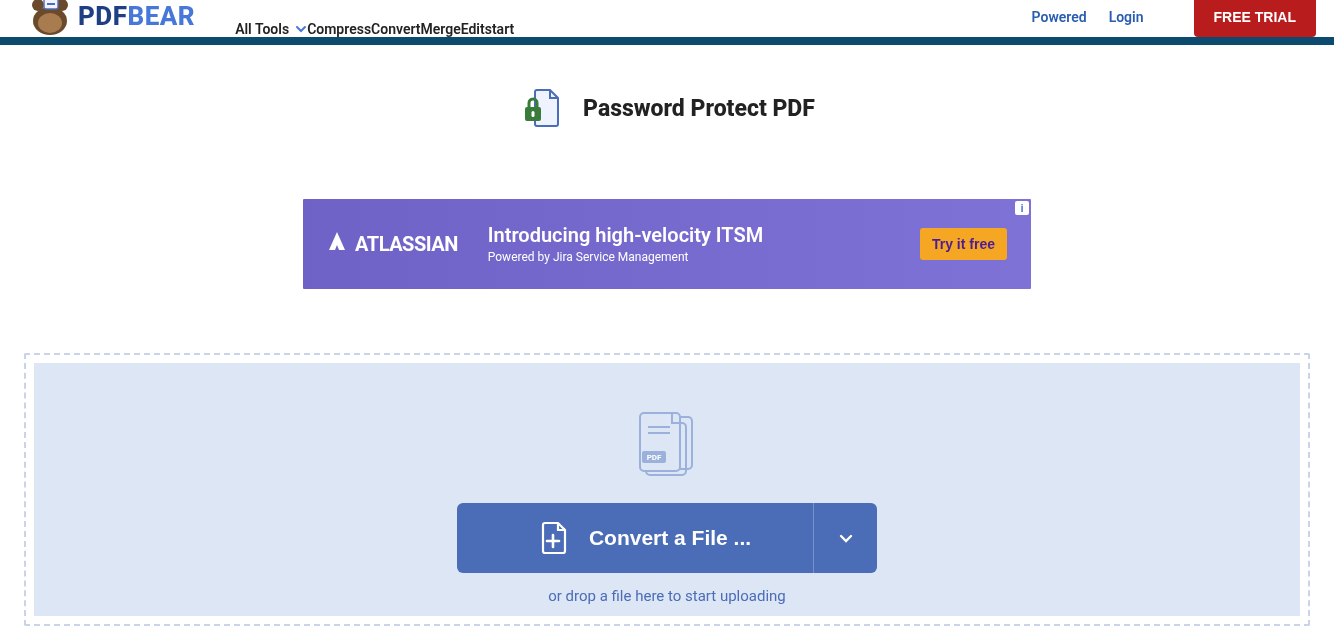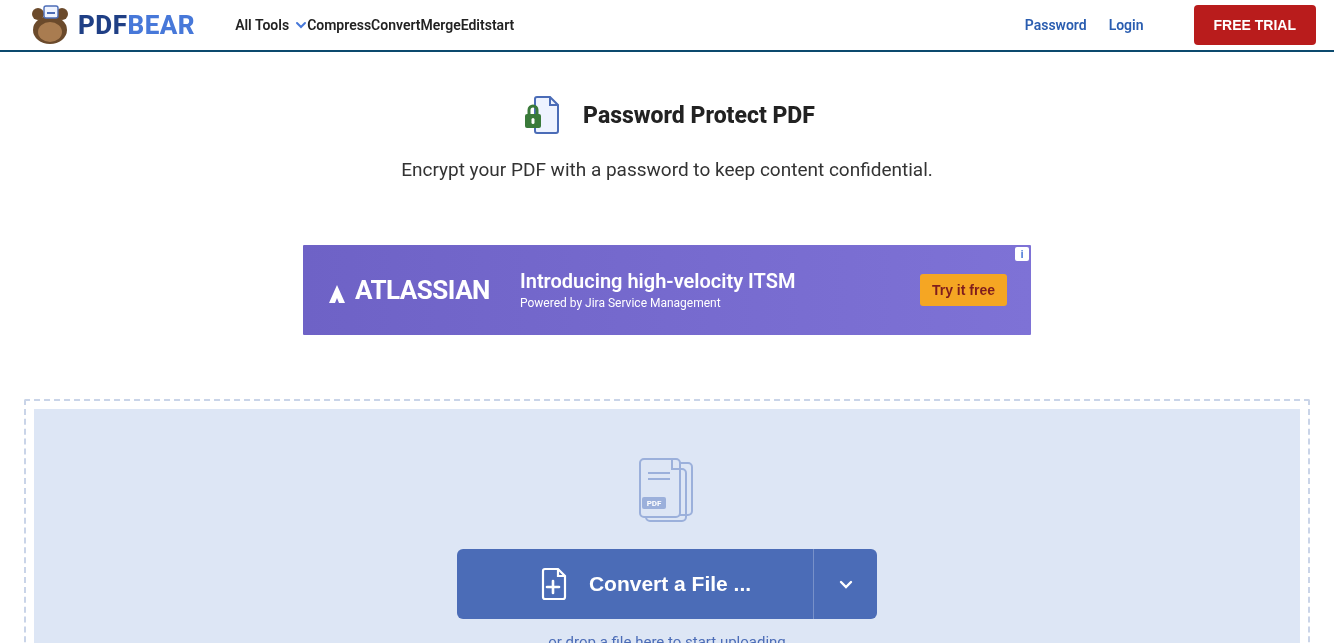--- a/index.html
+++ b/index.html
@@ -1,19 +1,19 @@
 <!DOCTYPE html>
 <html><head>
   <meta charset="utf-8">
   <style>
     * { margin: 0; padding: 0; box-sizing: border-box; }
     body { font-family: -apple-system, BlinkMacSystemFont, "Segoe UI", Roboto, Helvetica, Arial, sans-serif; color: #222; width: 1334px; }
 
     
-    .header { display: flex; align-items: center; height: 52px; border-bottom: 2px solid #0c4a6e; padding: 0 18px 0 28px; }
+    .header { display: flex; align-items: flex-end; height: 45px; border-bottom: 8px solid #0c4a6e; padding: 0 18px 0 28px; }
     .logo { display: flex; align-items: center; gap: 6px; margin-right: 40px; }
     .logo-text { font-size: 26px; font-weight: 800; letter-spacing: 0.5px; }
     .logo-pdf { color: #1f3f85; }
     .logo-bear { color: #4778d9; }
 
     .nav { display: flex; align-items: center; flex: 1; }
     .nav-item { font-size: 14px; font-weight: 600; color: #222; cursor: pointer; display: inline-flex; align-items: center; gap: 6px; }
 
     .right-nav { display: flex; align-items: center; gap: 22px; }
     .right-link { font-size: 14px; font-weight: 600; color: #2a5db0; text-decoration: none; cursor: pointer; }
@@ -21,25 +21,25 @@
 
     
     .hero { text-align: center; padding: 40px 0 26px; }
     .hero-title-row { display: inline-flex; align-items: center; gap: 18px; }
     .hero-title { font-size: 23px; font-weight: 800; color: #222; }
     .hero-sub { margin-top: 16px; font-size: 19px; color: #333; }
 
     
     .ad-wrap { display: flex; justify-content: center; margin-top: 38px; }
     .ad { width: 728px; height: 90px; background: linear-gradient(90deg, #6e62c6 0%, #7e72d6 100%); display: flex; align-items: center; padding: 0 24px; position: relative; border-radius: 1px; }
-    .ad-brand { color: #fff; font-weight: 700; font-size: 26px; letter-spacing: -0.5px; display: inline-flex; align-items: flex-end; gap: 8px; margin-right: 30px; }
+    .ad-brand { color: #fff; font-weight: 700; font-size: 20px; letter-spacing: -0.5px; display: inline-flex; align-items: flex-start; gap: 8px; margin-right: 30px; }
     .ad-text { color: #fff; line-height: 1.35; flex: 1; }
     .ad-headline { font-size: 20px; font-weight: 600; }
     .ad-subline { font-size: 12px; font-weight: 400; }
-    .ad-cta { background: #f5a623; color: #7f1d1d; font-weight: 600; font-size: 14px; border: none; padding: 8px 12px; border-radius: 3px; cursor: pointer; }
+    .ad-cta { background: #f5a623; color: #4c1d95; font-weight: 600; font-size: 14px; border: none; padding: 8px 12px; border-radius: 3px; cursor: pointer; }
     .ad-info { position: absolute; top: 2px; right: 2px; width: 14px; height: 14px; background: #fff; color: #3b6cd4; font-size: 10px; font-weight: 700; display: flex; align-items: center; justify-content: center; border-radius: 2px; }
 
     
     .dropzone-outer { margin: 64px 24px 0; padding: 8px; border: 2px dashed #c9d4e8; border-radius: 2px; }
     .dropzone { background: #dde6f5; min-height: 253px; display: flex; flex-direction: column; align-items: center; padding-top: 46px; }
     .select-btn-group { display: flex; margin-top: 22px; border-radius: 6px; overflow: hidden; width: 420px; height: 70px; }
     .select-btn { background: #4b6cb7; color: #fff; font-size: 21px; font-weight: 700; flex: 1; border: none; cursor: pointer; display: flex; align-items: center; justify-content: center; gap: 20px; padding-left: 20px; }
     .select-menu { background: #4b6cb7; border: none; border-left: 1px solid rgba(255,255,255,0.25); width: 64px; display: flex; align-items: center; justify-content: center; cursor: pointer; }
     .drop-hint { margin-top: 14px; font-size: 15px; color: #4b6cb7; }
 
@@ -73,40 +73,39 @@
         </svg>
     </span>
     <span class="nav-item">Compress</span>
     <span class="nav-item">Convert</span>
     <span class="nav-item">Merge</span>
     <span class="nav-item">Edit</span>
     <span class="nav-item">start</span>
   </nav>
 
   <div class="right-nav">
-    <a class="right-link">Password</a>
+    <a class="right-link">Powered</a>
     <a class="right-link">Login</a>
     <button class="trial-btn">FREE TRIAL</button>
   </div>
 </header>
 
 <section class="hero">
   <div class="hero-title-row">
     <span>
       <svg class="icon-svg" width="46" height="46" viewBox="0 0 46 46">
         <path d="M18 5h13l8 8v26a2 2 0 0 1-2 2H18a2 2 0 0 1-2-2V7a2 2 0 0 1 2-2z" fill="#eef3ff" stroke="#4b6cb7" stroke-width="2"></path>
         <path d="M31 5v8h8" fill="none" stroke="#4b6cb7" stroke-width="2"></path>
         <rect x="6" y="22" width="16" height="14" rx="2" fill="#3a7a3a"></rect>
         <path d="M10 22v-4a4 4 0 1 1 8 0v4" fill="none" stroke="#3a7a3a" stroke-width="3"></path>
         <rect x="12.5" y="26" width="3" height="6" rx="1.5" fill="#fff"></rect>
       </svg>
     </span>
     <h1 class="hero-title">Password Protect PDF</h1>
   </div>
-  <p class="hero-sub">Encrypt your PDF with a password to keep content confidential.</p>
 </section>
 
 <div class="ad-wrap">
   <div class="ad">
     <span class="ad-brand">
       <svg width="20" height="20" viewBox="0 0 20 20">
           <path d="M10 0l8 18h-6l-2-5-2 5H2z" fill="#fff"></path>
         </svg>
       <span>ATLASSIAN</span>
     </span>

